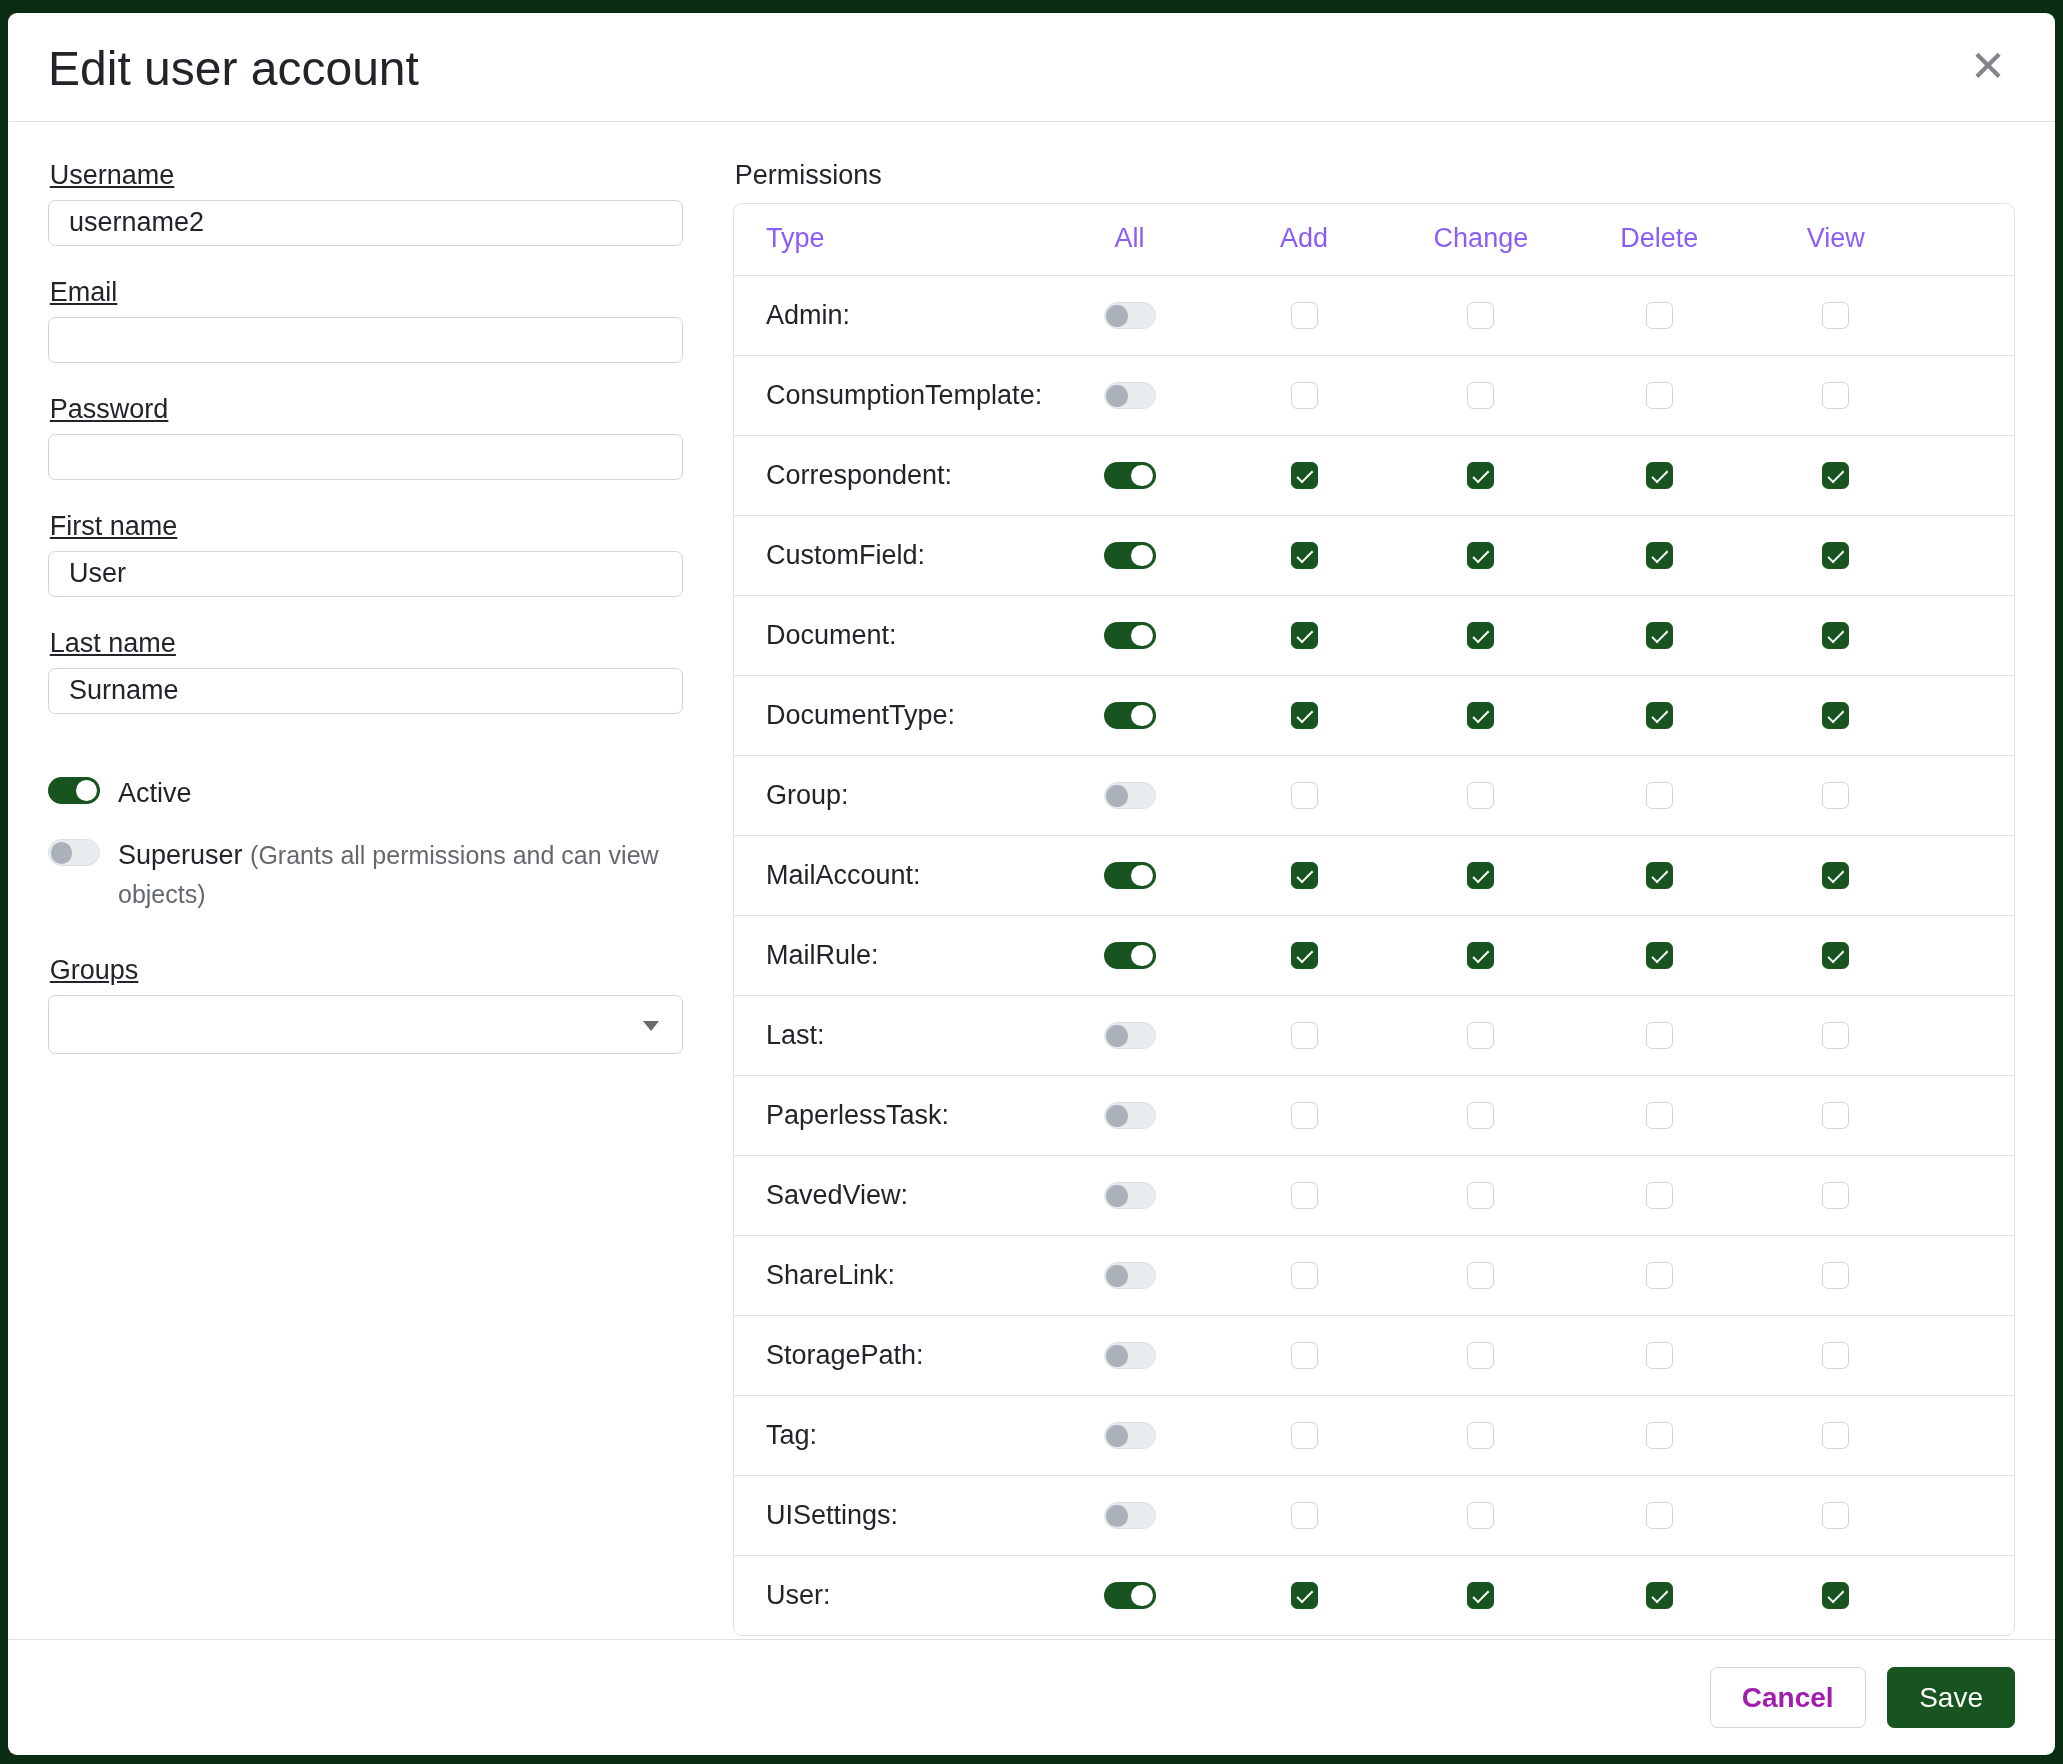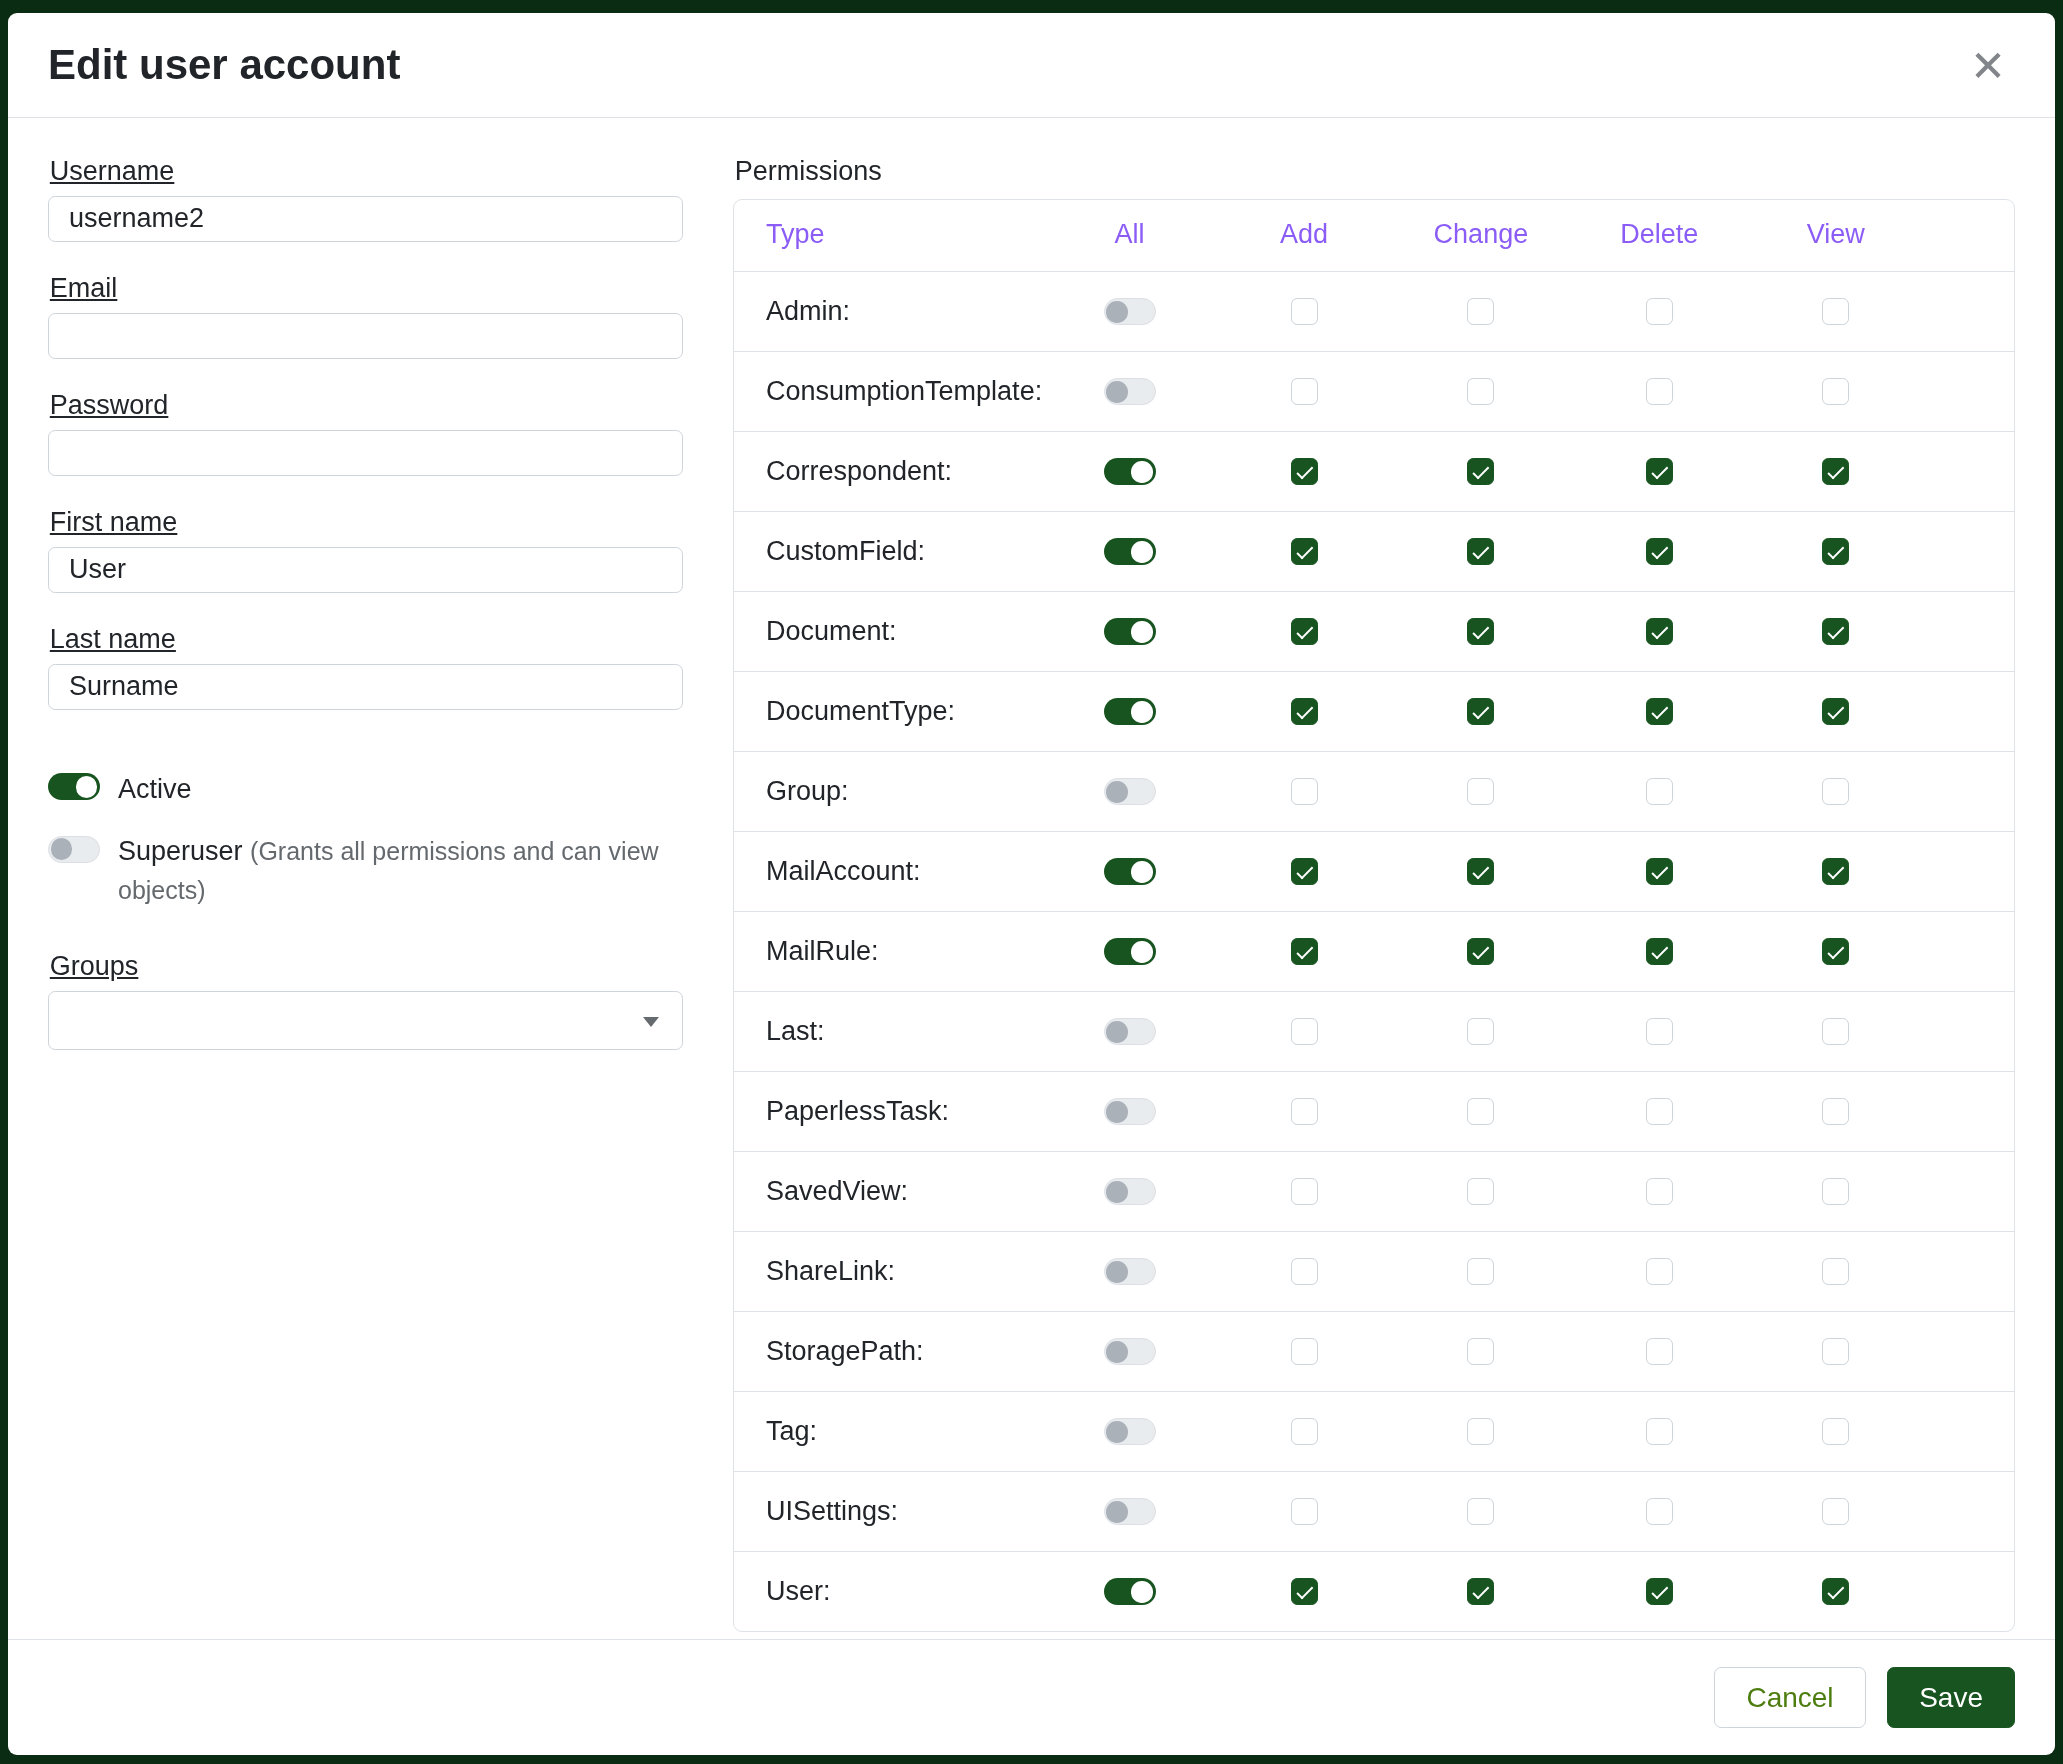--- a/index.html
+++ b/index.html
@@ -14,21 +14,21 @@
   .modal {
     position:absolute; top:12.6px; left:8px; right:8px; bottom:9px;
     background:#fff; border-radius:9px;
     display:flex; flex-direction:column; overflow:hidden;
   }
   
   .modal-header {
     display:flex; justify-content:space-between; align-items:flex-start;
     padding:27px 40px 23.4px; border-bottom:0.9px solid #dee2e6; flex:none;
   }
-  .modal-title { font-size:42px; font-weight:700; line-height:1.2; }
+  .modal-title { font-size:48px; font-weight:400; line-height:1.2; }
   .close-btn {
     background:none; border:none; cursor:pointer; padding:5.4px 9px;
     font-size:43px; line-height:1; color:#82868a; font-family:inherit;
   }
   
   .modal-body { flex:1; display:flex; padding:38px 40px 18px; gap:50px; overflow:hidden; }
   .left-col { width:635px; flex:none; }
   .right-col { flex:1; min-width:0; }
 
   .field { margin-bottom:31px;text-decoration:underline; }
@@ -101,21 +101,21 @@
 
   
   .modal-footer {
     flex:none; border-top:0.9px solid #dee2e6;
     padding:27px 40px; display:flex; justify-content:flex-end; align-items:center; gap:21.6px;
   }
   .btn {
     font-family:inherit; font-size:28px; border-radius:7.2px;
     height:61px; padding:0 31px; cursor:pointer; line-height:1;
   }
-  .btn-cancel { background:#fff; color:#4d7c0f; border:0.9px solid #ced4da; }
+  .btn-cancel { background:#fff; color:#a21caf; border:0.9px solid #ced4da;font-weight:bold; }
   .btn-save { background:#17541f; color:#fff; border:0.9px solid #17541f; }
 </style>
 </head>
 <body>
 
 <div class="modal">
 
   <div class="modal-header">
     <div class="modal-title">Edit user account</div>
     <button class="close-btn">

